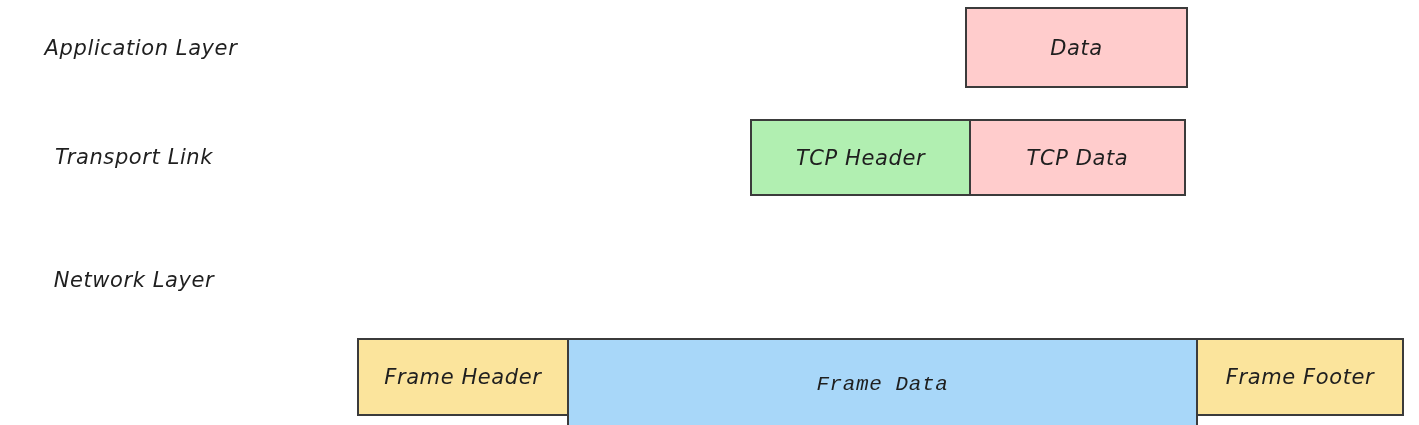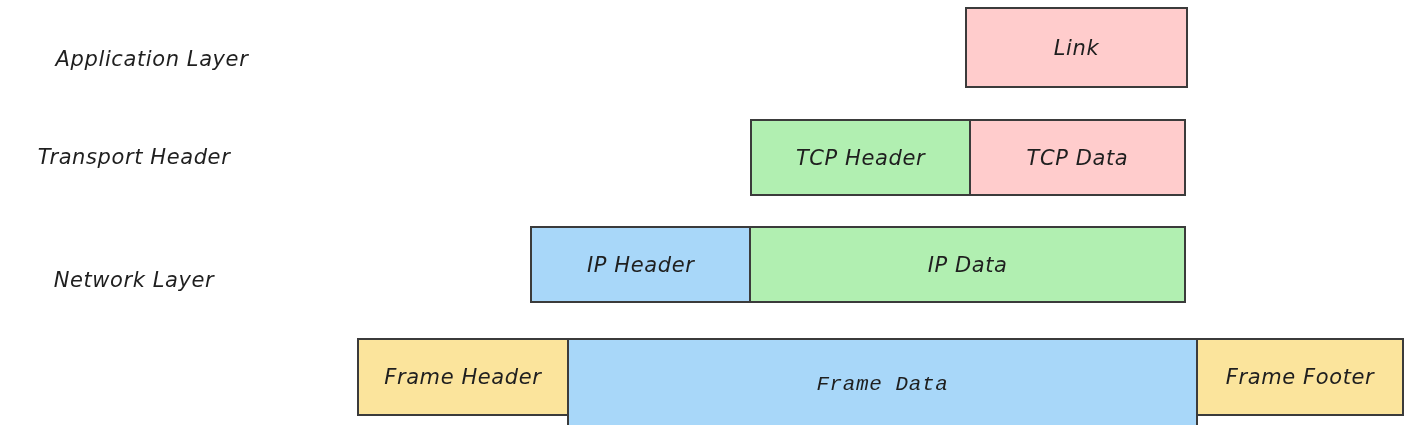--- a/index.html
+++ b/index.html
@@ -64,40 +64,36 @@
   .fill-pink   { background: #ffcccc; }
   .fill-green  { background: #b1efb1; }
   .fill-blue   { background: #a8d7f9; }
   .fill-yellow { background: #fbe49c; }
 </style>
 </head>
 <body>
 
 <div id="diagram">
 
-  <div class="layer-label" style="left:152px; top:48px;margin-top:11px;">Application Layer</div>
+  <div class="layer-label" style="left:141px; top:48px;">Application Layer</div>
 
-  <div class="layer-label" style="left:134px; top:157px;">Transport Header</div>
+  <div class="layer-label" style="left:134px; top:157px;">Transport Link</div>
 
   <div class="layer-label" style="left:134px; top:280px;">Network Layer</div>
 
 
   <div class="row" style="left:965px; top:7px; width:223px; height:81px;">
-    <div class="seg fill-pink" style="width:223px; height:81px;">Link</div>
+    <div class="seg fill-pink" style="width:223px; height:81px;">Data</div>
   </div>
 
   <div class="row" style="left:750px; top:119px; width:436px; height:81px;">
     <div class="seg fill-green" style="width:222.2px; height:77px;">TCP Header</div>
     <div class="seg fill-pink" style="width:218.2px; height:77px;">TCP Data</div>
   </div>
 
-  <div class="row" style="left:530px; top:226px; width:656px; height:77px;">
-    <div class="seg fill-blue" style="width:222.2px; height:77px;">IP Header</div>
-    <div class="seg fill-green" style="width:438.2px; height:77px;">IP Data</div>
-  </div>
 
   <div class="row" style="left:317px; top:338px; width:1087px; height:78px;padding-left:40px;">
     <div class="seg fill-yellow" style="width:220.2px; height:78px;">Frame Header</div>
     <div class="seg fill-blue" style="width:657.2px; height:92px;font-family:Liberation Mono, monospace;">Frame Data</div>
     <div class="seg fill-yellow" style="width:216.2px; height:78px;">Frame Footer</div>
   </div>
 
 </div>
 
 </body></html>

